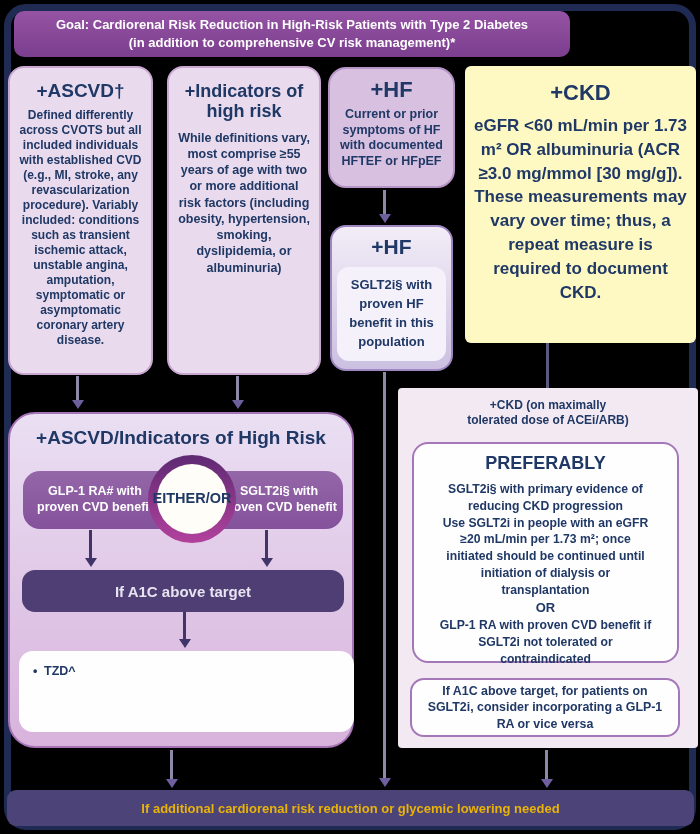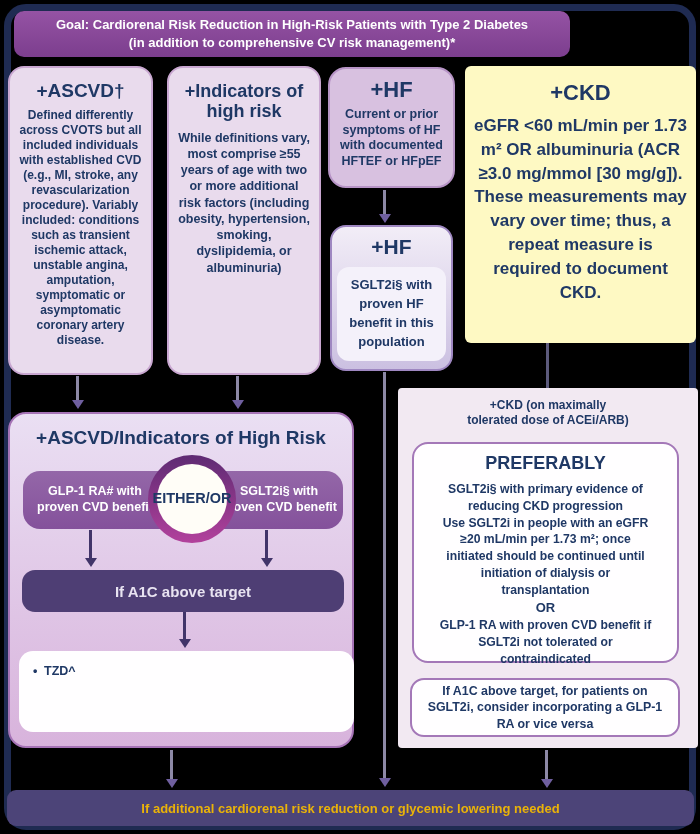--- a/index.html
+++ b/index.html
@@ -47,21 +47,21 @@
     font-size:13px;font-weight:600;line-height:1.45;padding:0 4px;box-sizing:border-box;}
 
   .box-ckd{left:465px;top:66px;width:231px;height:277px;background:#fef9c3;
     border-radius:6px;padding:14px 8px;}
   .box-ckd .ttl{font-size:22px;margin-bottom:8px;}
   .box-ckd .bdy{font-size:17px;line-height:1.4;}
 
   
   .panel-ascvd{left:8px;top:412px;width:346px;height:336px;
     background:linear-gradient(180deg,#eadff3,#d8b3dc);
-    border:2.5px solid #a673b6;border-radius:18px;padding-left:34px;}
+    border:2.5px solid #a673b6;border-radius:27px;padding-left:34px;}
   .panel-ascvd .pttl{position:absolute;left:0;top:13px;width:100%;text-align:center;
     font-size:19px;font-weight:bold;}
   .band{position:absolute;left:13px;top:57px;width:320px;height:58px;border-radius:17px;
     background:linear-gradient(180deg,#9467a8,#84519b);}
   .band .pill-text{position:absolute;top:0;height:100%;display:flex;align-items:center;justify-content:center;
     color:#fff;font-weight:bold;font-size:12.5px;line-height:1.25;text-align:center;}
   .pill-left{left:6px;width:132px;}
   .pill-right{right:4px;width:120px;}
   .either-circle{position:absolute;left:138px;top:41px;width:88px;height:88px;border-radius:50%;
     background:linear-gradient(180deg,#5e2a73,#b2419c);display:flex;align-items:center;justify-content:center;}

